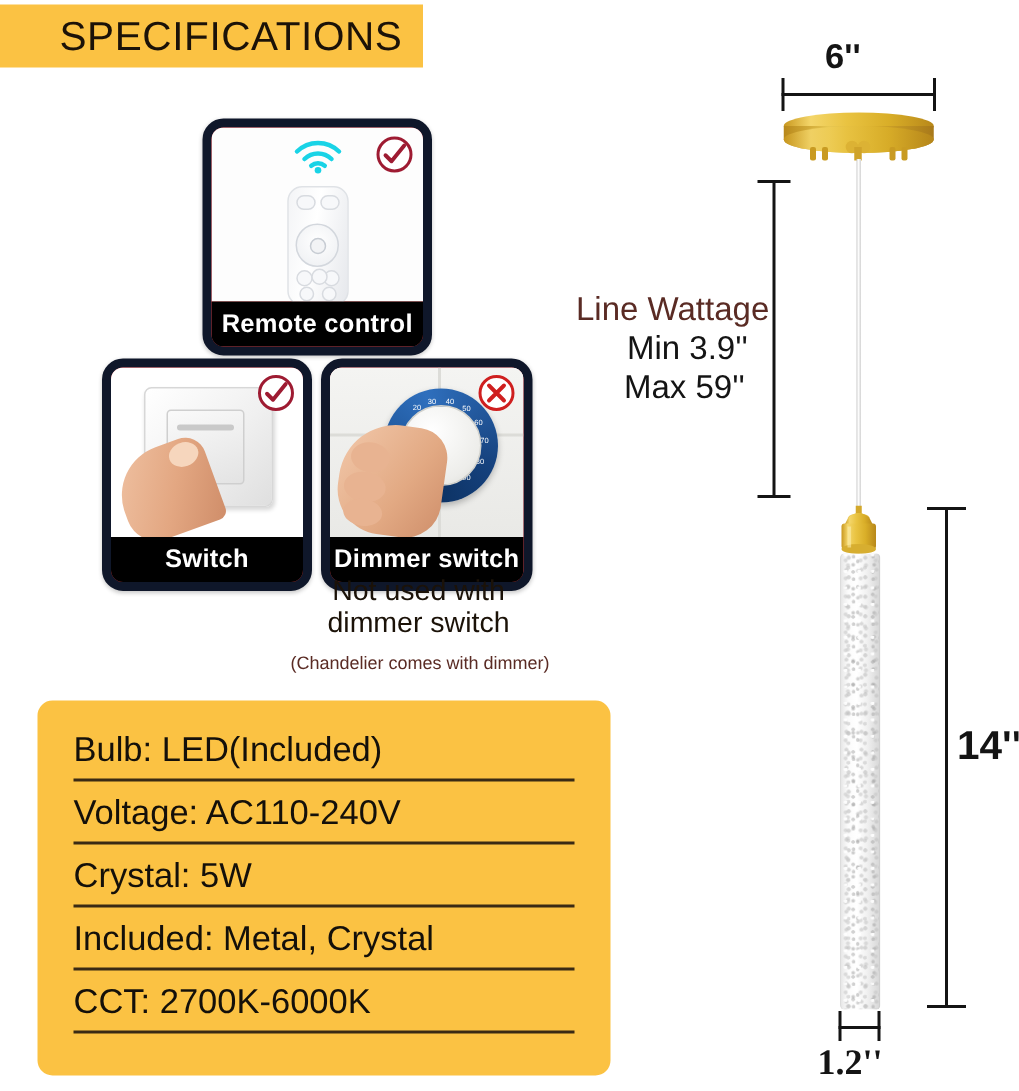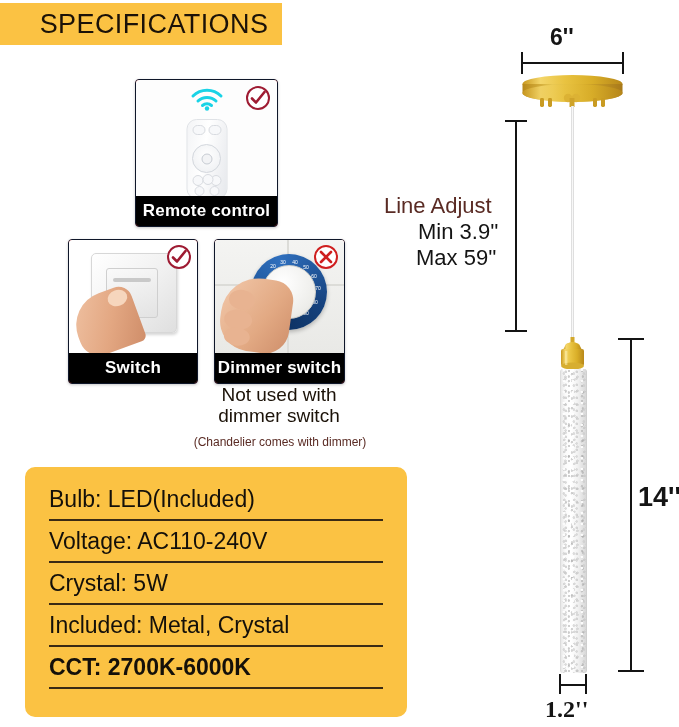--- a/index.html
+++ b/index.html
@@ -18,21 +18,21 @@
     background:#fbc243;display:flex;align-items:center;justify-content:center;
   }
   .header-banner .title{
     font-size:27px;letter-spacing:.4px;color:#1b1208;
     padding-left:26px;font-weight:400;
   }
 
   
   .card{
     position:absolute;background:#ef4444;
-    border:1px solid #0f172a;border-radius:4px;
+    border:6px solid #0f172a;border-radius:14px;
     box-shadow:0 1px 3px rgba(0,0,0,.22);
     overflow:hidden;
   }
   .card .stage{position:absolute;left:0;right:0;top:0;bottom:30px;overflow:hidden;background:#fff;}
   .card .label-bar{
     position:absolute;left:0;right:0;bottom:0;height:30px;background:#000;
     display:flex;align-items:center;justify-content:center;
   }
   .card .label-bar span{
     color:#fff;font-size:17px;font-weight:bold;letter-spacing:.2px;white-space:nowrap;
@@ -132,21 +132,21 @@
   .spec-box{
     position:absolute;left:25px;top:467px;width:382px;height:250px;
     background:#fbc243;border:2px solid #fbc243;border-radius:10px;
     padding:10px 0 0 0;box-sizing:border-box;
   }
   .spec-row{
     margin:0 22px;padding:7px 0 6px 0;
     border-bottom:2px solid #3a2a14;
     font-size:23px;color:#14100a;white-space:nowrap;
   }
-  .spec-row:last-child{border-bottom:2px solid #3a2a14;font-weight:bold;}
+  .spec-row:last-child{border-bottom:2px solid #3a2a14;}
 
   
   .product{position:absolute;left:380px;top:0;width:299px;height:727px;}
   .dim-text{position:absolute;color:#141414;font-size:23px;font-weight:bold;}
   .dim-text.small{font-weight:400;}
 
   .canopy{
     position:absolute;left:142px;top:74px;width:101px;height:34px;
   }
   .cord{
@@ -329,21 +329,21 @@
       <circle cx="54" cy="24" r="4.2" fill="#dcb234"></circle>
       <rect x="47.5" y="24" width="5" height="9" fill="#cfa32a"></rect>
     </svg>
 
     <div class="cord"></div>
 
     <div class="dimline" style="left:135px;top:120px;width:2px;height:212px;"></div>
     <div class="dimline" style="left:125px;top:120px;width:22px;height:2px;"></div>
     <div class="dimline" style="left:125px;top:330px;width:22px;height:2px;"></div>
 
-    <div class="dim-text small" style="left:4px;top:193px;color:#5a2b24;font-size:22px;">Line Adjust</div>
+    <div class="dim-text small" style="left:4px;top:193px;color:#5a2b24;font-size:22px;">Line Wattage</div>
     <div class="dim-text small" style="left:38px;top:219px;font-size:22px;">Min 3.9''</div>
     <div class="dim-text small" style="left:36px;top:245px;font-size:22px;">Max 59''</div>
 
     <svg class="gold-cap" viewBox="0 0 33 34">
       <rect x="14.5" y="0" width="4" height="7" fill="#d3a82b"></rect>
       <ellipse cx="16.5" cy="8" rx="7" ry="2.6" fill="#e8c657"></ellipse>
       <path d="M9.5 8 Q16.5 2 23.5 8 L26 13 L7 13 Z" fill="url(#goldA)"></path>
       <rect x="5" y="12" width="23" height="17" rx="2" fill="url(#goldA)"></rect>
       <ellipse cx="16.5" cy="29" rx="11.5" ry="3.4" fill="#d7ae30"></ellipse>
       <rect x="9" y="14" width="2.4" height="14" fill="#fdf0b4" opacity=".55"></rect>

